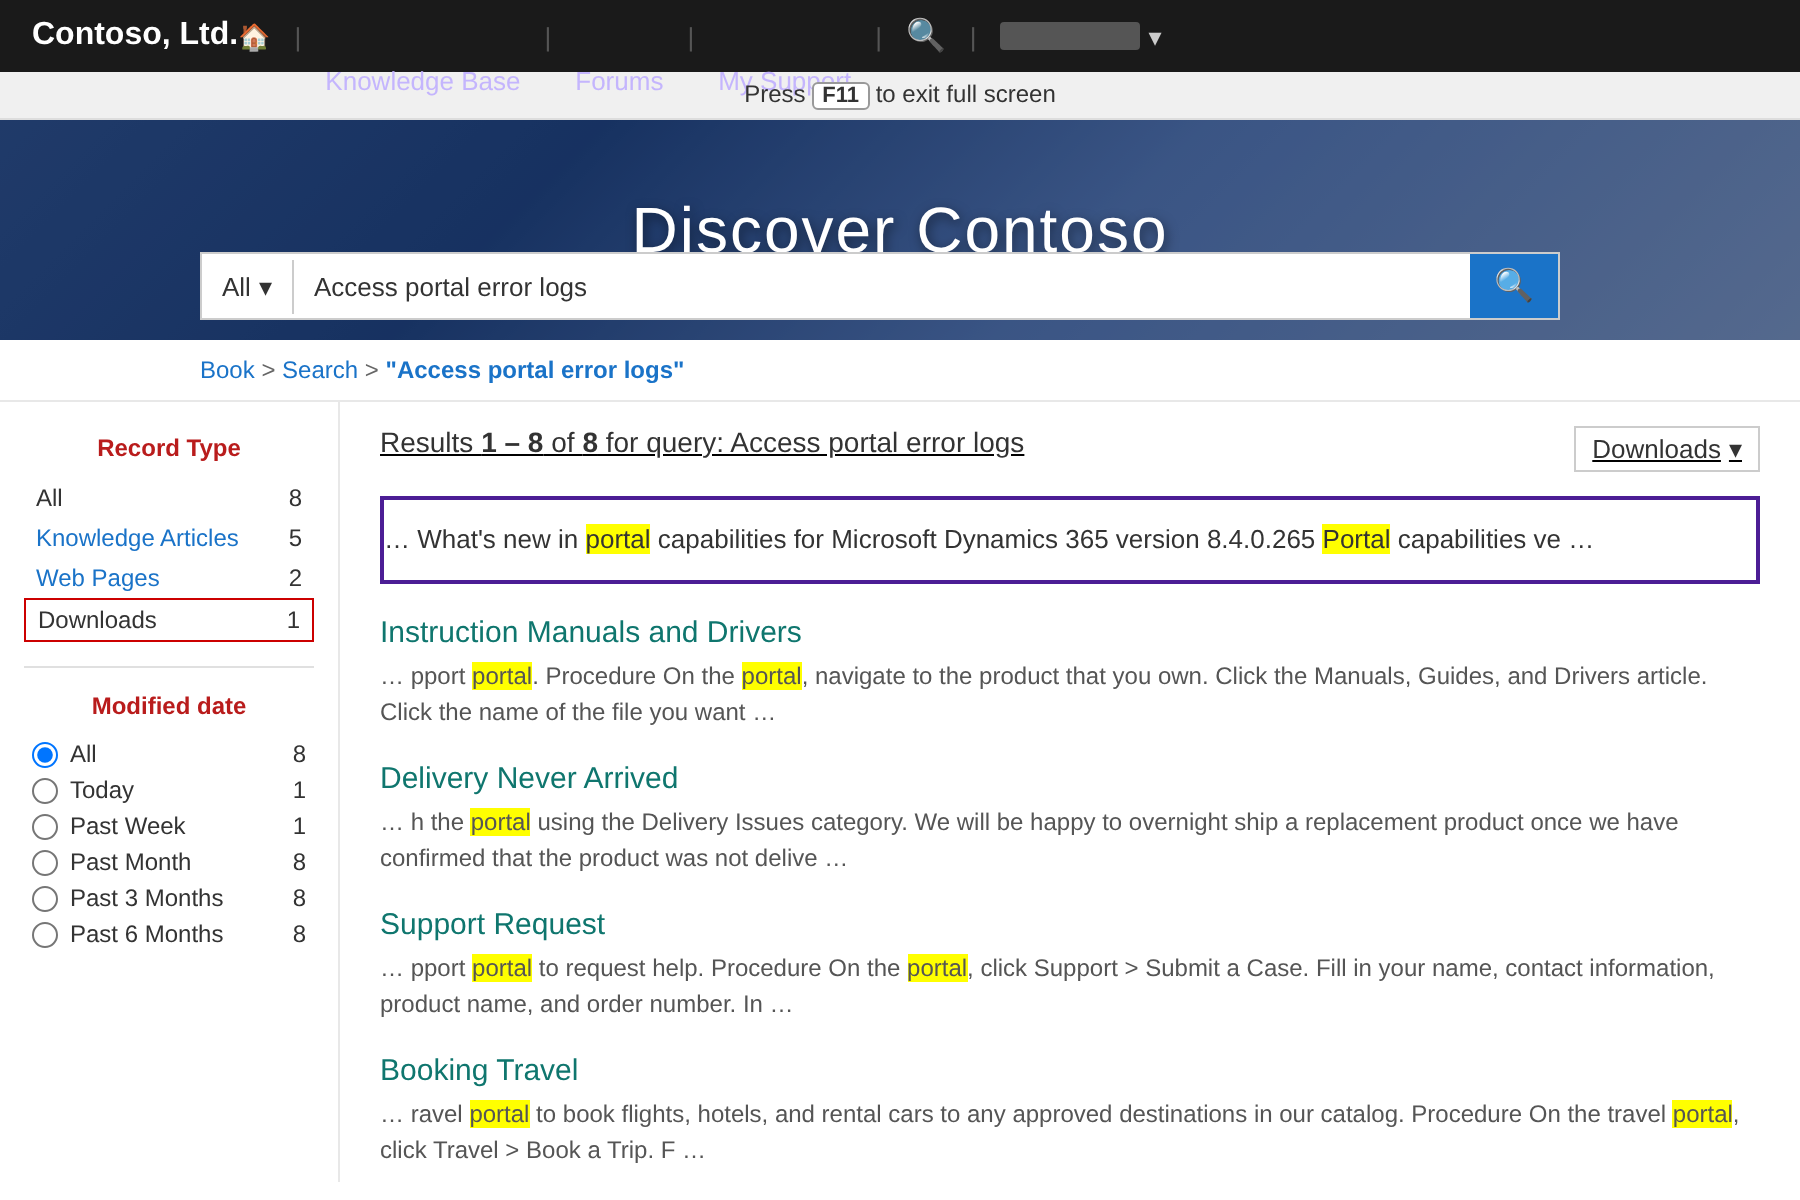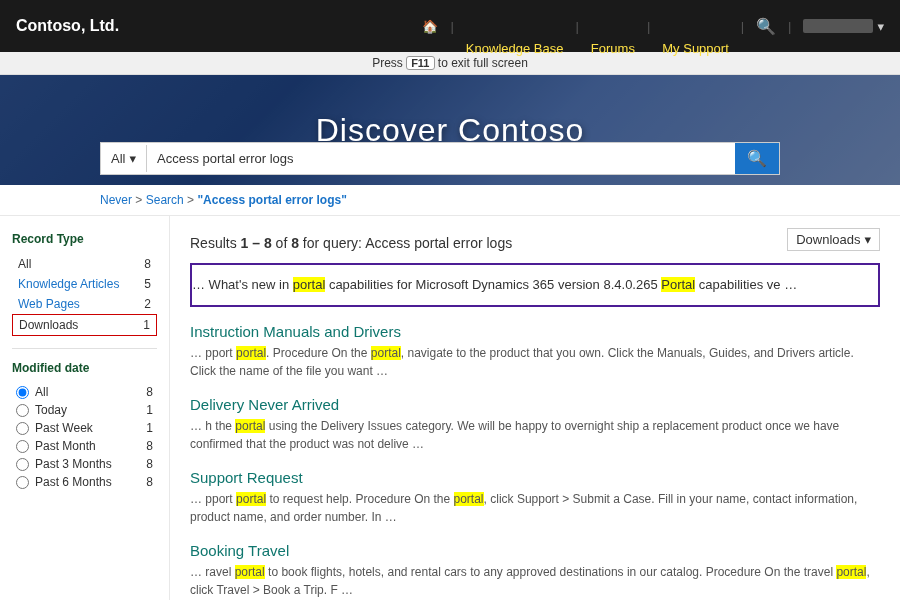--- a/index.html
+++ b/index.html
@@ -5,26 +5,25 @@
     * { box-sizing: border-box; margin: 0; padding: 0; }
     body { font-family: 'Segoe UI', Arial, sans-serif; font-size: 13px; background: #fff; width: 900px; height: 600px; overflow: hidden; position: relative; }
 
     
     .top-nav {
       background: #1a1a1a;
       color: #fff;
       display: flex;
       align-items: center;
       padding: 0 16px;
-      height: 52px;
-      justify-content: space-between;
+      height: 36px;
     }
     .top-nav-left { font-size: 16px; font-weight: 600; color: #fff; }
     .top-nav-right { display: flex; align-items: center; gap: 12px; font-size: 13px; color: #ccc; }
-    .top-nav-right a { color: #fde047; text-decoration: none; margin-top: 45px; }
+    .top-nav-right a { color: #c4b5fd; text-decoration: none; margin-top: 45px; }
     .top-nav-divider { color: #555; }
     .top-nav-search { color: #ccc; font-size: 16px; cursor: pointer; }
     .user-menu { display: flex; align-items: center; gap: 4px; color: #ccc; font-size: 13px; cursor: pointer; }
 
     
     .f11-banner {
       background: #f0f0f0;
       text-align: center;
       padding: 4px 12px;
       font-size: 12px;
@@ -139,23 +138,24 @@
     .sidebar {
       width: 170px;
       min-width: 170px;
       padding: 16px 12px;
       border-right: 1px solid #e8e8e8;
       overflow-y: auto;
     }
     .sidebar-section-title {
       font-size: 12px;
       font-weight: 600;
-      color: #14532d;
+      color: #b91c1c;
       margin-bottom: 8px;
       text-transform: none;
+      text-align: center;
     }
     .filter-item {
       display: flex;
       justify-content: space-between;
       align-items: center;
       padding: 3px 6px;
       font-size: 12px;
       color: #333;
       cursor: pointer;
     }
@@ -183,22 +183,23 @@
 
     
     .results-area {
       flex: 1;
       padding: 12px 20px;
       overflow-y: auto;
     }
     .results-header {
       display: flex;
       justify-content: space-between;
-      align-items: flex-end;
+      align-items: flex-start;
       margin-bottom: 12px;
+      text-decoration: underline;
     }
     .results-summary {
       font-size: 14px;
       color: #333;
     }
     .results-summary strong { font-weight: 600; }
     .relevance-dropdown {
       display: flex;
       align-items: center;
       gap: 4px;
@@ -276,21 +277,21 @@
         <span>All</span>
         <span>▾</span>
       </div>
       <input class="search-input" type="text" value="Access portal error logs" style="">
       <button class="search-btn">🔍</button>
     </div>
   </div>
 </div>
 
 <div class="breadcrumb-bar">
-  <a href="#">Never</a>
+  <a href="#">Book</a>
   <span> &gt; </span>
   <a href="#">Search</a>
   <span> &gt; </span>
   <span class="current">"Access portal error logs"</span>
 </div>
 
 <div class="main-content" style="height: 390px;">
 
   <div class="sidebar">
     <div class="sidebar-section-title">Record Type</div>

